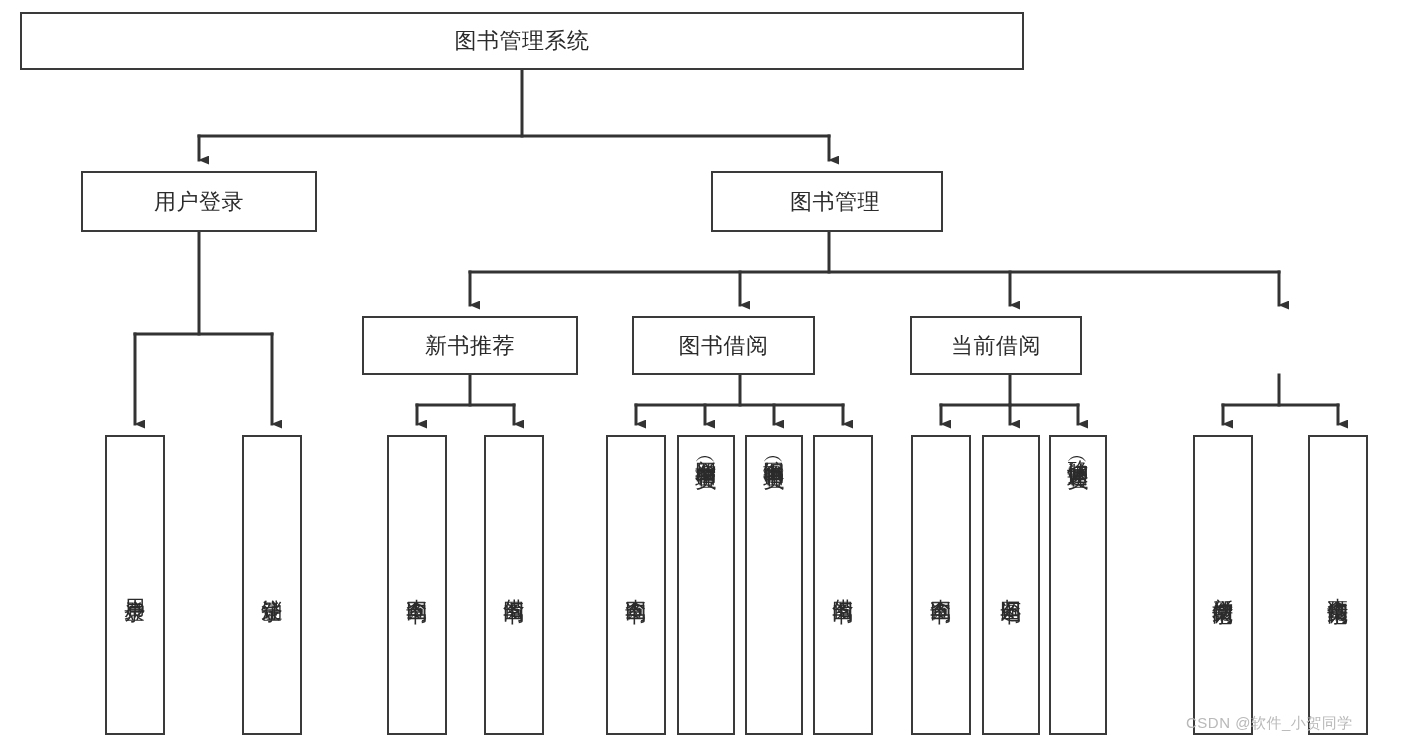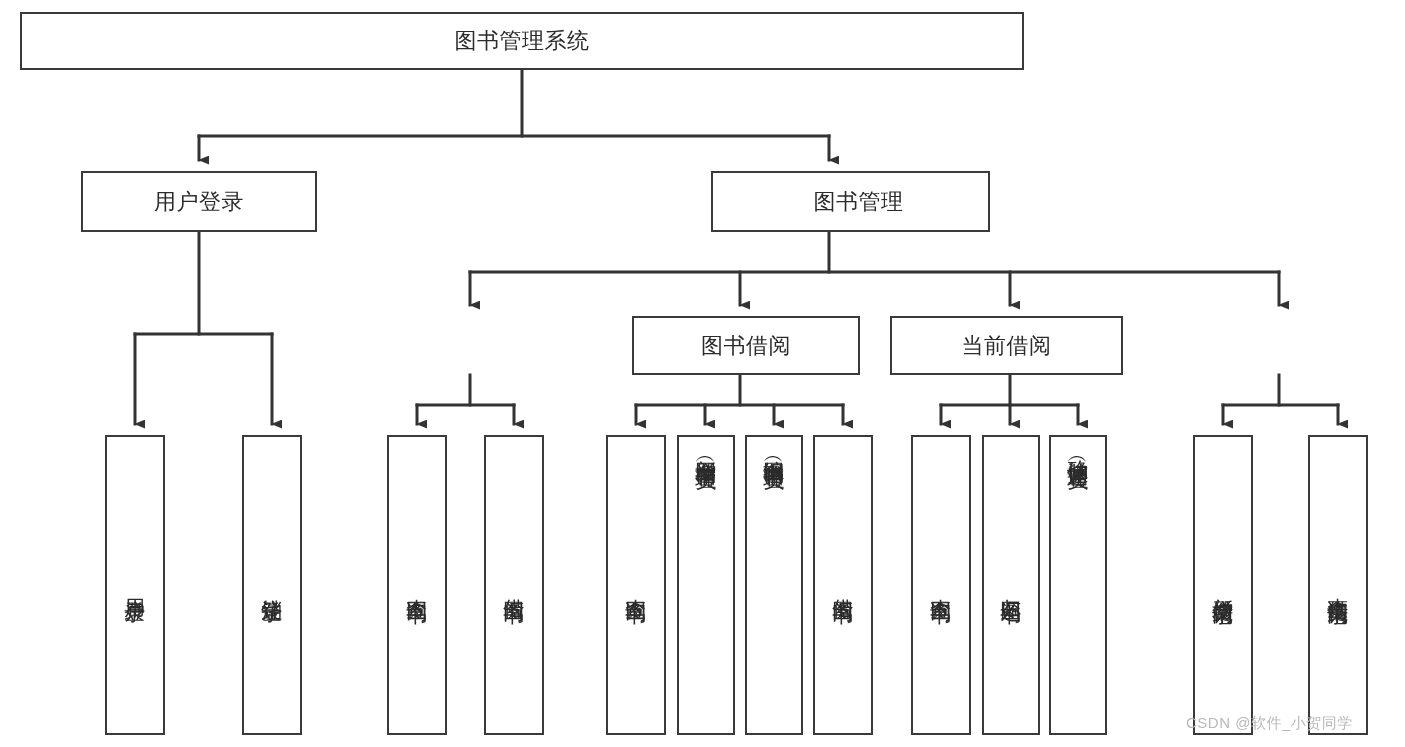--- a/index.html
+++ b/index.html
@@ -129,28 +129,31 @@
     </g>
   </svg>
 
   <div class="node horizontal" style="left:20px; top:12px; width:1004px; height:58px;">
     <span class="node-label">图书管理系统</span>
   </div>
 
   <div class="node horizontal" style="left:81px; top:171px; width:236px; height:61px;">
     <span class="node-label">用户登录</span>
   </div>
-  <div class="node horizontal" style="left:711px; top:171px; width:279px; height:61px;padding-left:16px;">
+  <div class="node horizontal" style="left:711px; top:171px; width:232px; height:61px;padding-left:16px;">
     <span class="node-label">图书管理</span>
   </div>
 
-  <div class="node horizontal" style="left:632px; top:316px; width:228px; height:59px;">
+  <div class="node horizontal" style="left:362px; top:316px; width:216px; height:59px;">
+    <span class="node-label">新书推荐</span>
+  </div>
+  <div class="node horizontal" style="left:632px; top:316px; width:183px; height:59px;">
     <span class="node-label">图书借阅</span>
   </div>
-  <div class="node horizontal" style="left:890px; top:316px; width:233px; height:59px;">
+  <div class="node horizontal" style="left:910px; top:316px; width:172px; height:59px;">
     <span class="node-label">当前借阅</span>
   </div>
 
   <div class="node vertical centered" style="left:105px; top:435px; width:60px; height:300px;">
     <span class="node-label">用户登录</span>
   </div>
   <div class="node vertical centered" style="left:242px; top:435px; width:60px; height:300px;">
     <span class="node-label">注销登录</span>
   </div>
 

